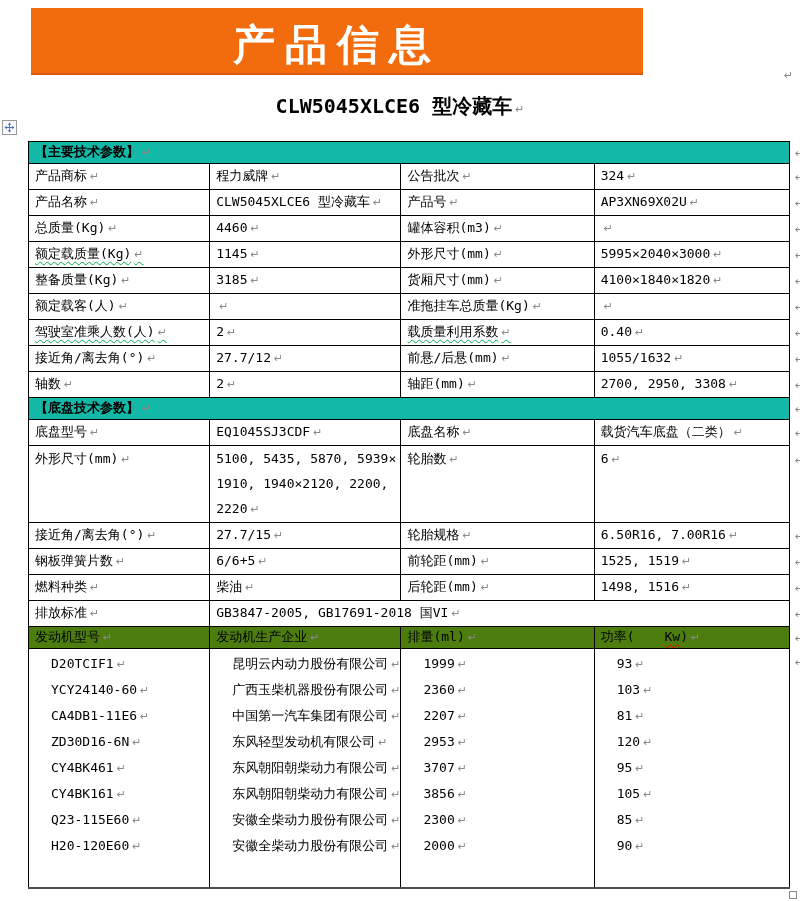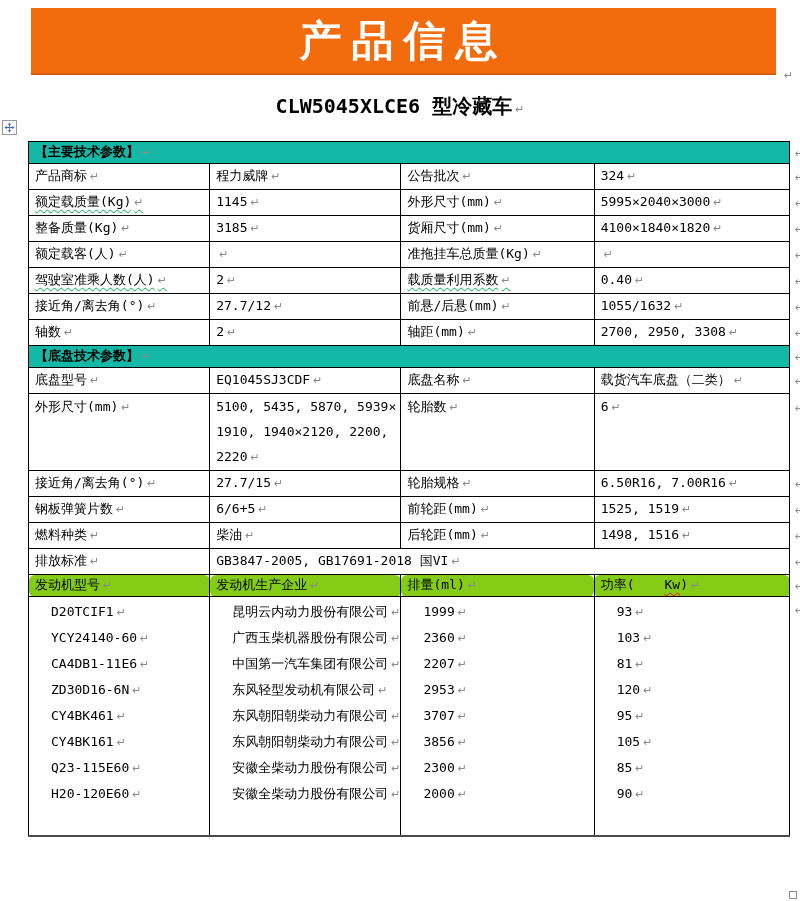--- a/index.html
+++ b/index.html
@@ -2,23 +2,23 @@
 <html><head>
 <meta charset="utf-8">
 <style>
   html,body{margin:0;padding:0;}
   body{
     width:800px;height:901px;position:relative;background:#ffffff;overflow:hidden;
     font-family:"DejaVu Sans Mono","DejaVu Sans","Liberation Sans",sans-serif;color:#000;
   }
   
   .banner{
-    position:absolute;left:31px;top:8px;width:745px;height:65px;
+    position:absolute;left:31px;top:8px;width:612px;height:65px;
     background:#F26C0D;border-bottom:2px solid #DB5A05;
-    display:flex;align-items:center;justify-content:center;
+    display:flex;align-items:flex-end;justify-content:center;
     color:#ffffff;font-weight:bold;font-size:42px;letter-spacing:10px;
     font-family:"DejaVu Sans","Liberation Sans",sans-serif;
   }
   
   .pma::after{
     content:"\21B5";color:#8a8a8a;font-size:11px;margin-left:3px;
     font-weight:normal;letter-spacing:0;font-family:"DejaVu Sans",sans-serif;
   }
   .banner-pm{position:absolute;left:781px;top:64px;}
   
@@ -44,21 +44,21 @@
   }
   td{
     position:relative;border:1px solid #000;
     padding:0 4px 0 6px;vertical-align:top;
     font-size:13px;line-height:24px;overflow:visible;
     white-space:nowrap;
   }
   tr.sec td{height:20px;line-height:20px;background:#14b8a6;font-weight:bold;}
   tr.row td{height:24px;}
   tr.tall td{height:50px;line-height:25px;}
-  tr.ehead td{height:20px;line-height:20px;background:#84cc16;border-radius:6px;}
+  tr.ehead td{height:20px;line-height:20px;background:#4d7c0f;}
   tr.ebody td{height:236px;padding-top:2px;}
   .eline{display:block;height:26px;line-height:26px;margin-left:16px;}
   .wrap{white-space:normal;word-break:break-all;margin-top:8px;}
   
   .sq-g{text-decoration-line:underline;text-decoration-style:wavy;
         text-decoration-color:#00B050;text-decoration-thickness:1px;text-underline-offset:3px;}
   .sq-r{text-decoration-line:underline;text-decoration-style:wavy;
         text-decoration-color:#FF0000;text-decoration-thickness:1px;text-underline-offset:3px;margin-left:30px;}
   
   .re{position:absolute;right:-15px;top:1px;width:12px;}
@@ -92,20 +92,32 @@
 
   <tbody>
       <tr class="sec">
     <td colspan="4"><span class="pma">【主要技术参数】</span><span class="re pma"></span></td>
   </tr>
   <tr class="row">
     <td><span class="pma">产品商标</span></td>
     <td><span class="pma">程力威牌</span></td>
     <td><span class="pma">公告批次</span></td>
     <td><span class="pma">324</span><span class="re pma"></span></td>
+  </tr>
+  <tr class="row">
+    <td><span class="pma">产品名称</span></td>
+    <td><span class="pma">CLW5045XLCE6 型冷藏车</span></td>
+    <td><span class="pma">产品号</span></td>
+    <td><span class="pma">AP3XN69X02U</span><span class="re pma"></span></td>
+  </tr>
+  <tr class="row">
+    <td><span class="pma">总质量(Kg)</span></td>
+    <td><span class="pma">4460</span></td>
+    <td><span class="pma">罐体容积(m3)</span></td>
+    <td><span class="pma"></span><span class="re pma"></span></td>
   </tr>
   <tr class="row">
     <td><span class="pma sq-g">额定载质量(Kg)</span></td>
     <td><span class="pma">1145</span></td>
     <td><span class="pma">外形尺寸(mm)</span></td>
     <td><span class="pma">5995×2040×3000</span><span class="re pma"></span></td>
   </tr>
   <tr class="row">
     <td><span class="pma">整备质量(Kg)</span></td>
     <td><span class="pma">3185</span></td>

